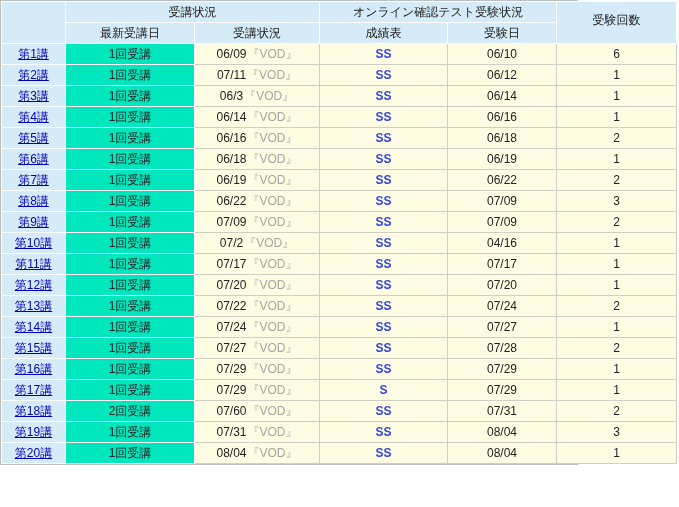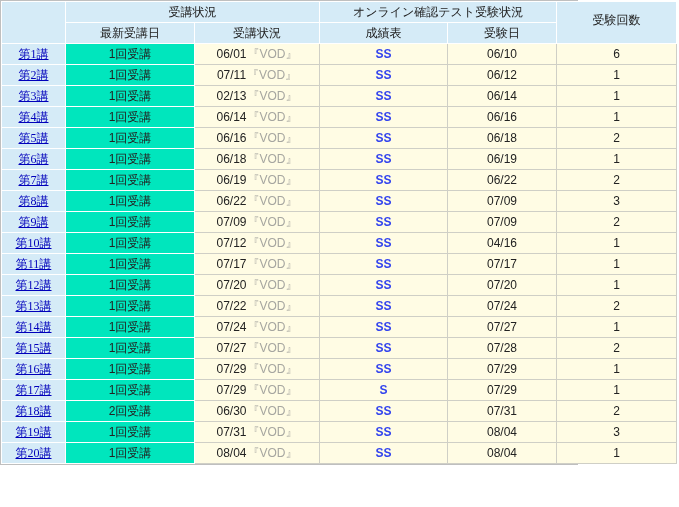--- a/index.html
+++ b/index.html
@@ -29,21 +29,21 @@
     vertical-align:middle;
     font-weight:normal;
     overflow:hidden;
     white-space:nowrap;
   }
   th.blue, td.lec{background:var(--c-blue);border-color:#ffffff;}
   td.cnt{background:var(--c-cyan);border-color:#ffffff;}
   td.yel{background:var(--c-yellow);}
   th.corner{border-color:#ffffff;}
   th.examcount{vertical-align:bottom;padding-bottom:14px;}
-  a.lecture{color:var(--c-link);text-decoration:underline;cursor:pointer;font-family:Liberation Serif, serif;}
+  a.lecture{color:var(--c-link);text-decoration:underline;cursor:pointer;}
   a.grade{color:var(--c-grade);font-weight:bold;text-decoration:none;cursor:pointer;text-align:center;}
   .vod{color:var(--c-vod);margin-left:1px;}
   .date{color:var(--c-text);}
 </style>
 </head>
 <body>
 
 <div class="wrap">
   <table>
     <colgroup>
@@ -65,37 +65,37 @@
         <th class="blue">最新受講日</th>
         <th class="blue">受講状況</th>
         <th class="blue">成績表</th>
         <th class="blue">受験日</th>
       </tr>
     </thead>
     <tbody id="rows">
         <tr>
     <td class="lec"><a class="lecture" href="#">第1講</a></td>
     <td class="cnt">1回受講</td>
-    <td class="yel"><span class="date">06/01</span><span class="vod">『VOD』</span></td>
+    <td class="yel"><span class="date">06/09</span><span class="vod">『VOD』</span></td>
     <td class="yel"><a class="grade" href="#">SS</a></td>
     <td class="yel">06/10</td>
     <td class="yel">6</td>
   </tr>
         <tr>
     <td class="lec"><a class="lecture" href="#">第2講</a></td>
     <td class="cnt">1回受講</td>
     <td class="yel"><span class="date">07/11</span><span class="vod">『VOD』</span></td>
     <td class="yel"><a class="grade" href="#">SS</a></td>
     <td class="yel">06/12</td>
     <td class="yel">1</td>
   </tr>
         <tr>
     <td class="lec"><a class="lecture" href="#">第3講</a></td>
     <td class="cnt">1回受講</td>
-    <td class="yel"><span class="date">02/13</span><span class="vod">『VOD』</span></td>
+    <td class="yel"><span class="date">06/3</span><span class="vod">『VOD』</span></td>
     <td class="yel"><a class="grade" href="#">SS</a></td>
     <td class="yel">06/14</td>
     <td class="yel">1</td>
   </tr>
         <tr>
     <td class="lec"><a class="lecture" href="#">第4講</a></td>
     <td class="cnt">1回受講</td>
     <td class="yel"><span class="date">06/14</span><span class="vod">『VOD』</span></td>
     <td class="yel"><a class="grade" href="#">SS</a></td>
     <td class="yel">06/16</td>
@@ -137,21 +137,21 @@
     <td class="lec"><a class="lecture" href="#">第9講</a></td>
     <td class="cnt">1回受講</td>
     <td class="yel"><span class="date">07/09</span><span class="vod">『VOD』</span></td>
     <td class="yel"><a class="grade" href="#">SS</a></td>
     <td class="yel">07/09</td>
     <td class="yel">2</td>
   </tr>
         <tr>
     <td class="lec"><a class="lecture" href="#">第10講</a></td>
     <td class="cnt">1回受講</td>
-    <td class="yel"><span class="date">07/12</span><span class="vod">『VOD』</span></td>
+    <td class="yel"><span class="date">07/2</span><span class="vod">『VOD』</span></td>
     <td class="yel"><a class="grade" href="#">SS</a></td>
     <td class="yel">04/16</td>
     <td class="yel">1</td>
   </tr>
         <tr>
     <td class="lec"><a class="lecture" href="#">第11講</a></td>
     <td class="cnt">1回受講</td>
     <td class="yel"><span class="date">07/17</span><span class="vod">『VOD』</span></td>
     <td class="yel"><a class="grade" href="#">SS</a></td>
     <td class="yel">07/17</td>
@@ -201,21 +201,21 @@
     <td class="lec"><a class="lecture" href="#">第17講</a></td>
     <td class="cnt">1回受講</td>
     <td class="yel"><span class="date">07/29</span><span class="vod">『VOD』</span></td>
     <td class="yel"><a class="grade" href="#">S</a></td>
     <td class="yel">07/29</td>
     <td class="yel">1</td>
   </tr>
         <tr>
     <td class="lec"><a class="lecture" href="#">第18講</a></td>
     <td class="cnt">2回受講</td>
-    <td class="yel"><span class="date">06/30</span><span class="vod">『VOD』</span></td>
+    <td class="yel"><span class="date">07/60</span><span class="vod">『VOD』</span></td>
     <td class="yel"><a class="grade" href="#">SS</a></td>
     <td class="yel">07/31</td>
     <td class="yel">2</td>
   </tr>
         <tr>
     <td class="lec"><a class="lecture" href="#">第19講</a></td>
     <td class="cnt">1回受講</td>
     <td class="yel"><span class="date">07/31</span><span class="vod">『VOD』</span></td>
     <td class="yel"><a class="grade" href="#">SS</a></td>
     <td class="yel">08/04</td>

